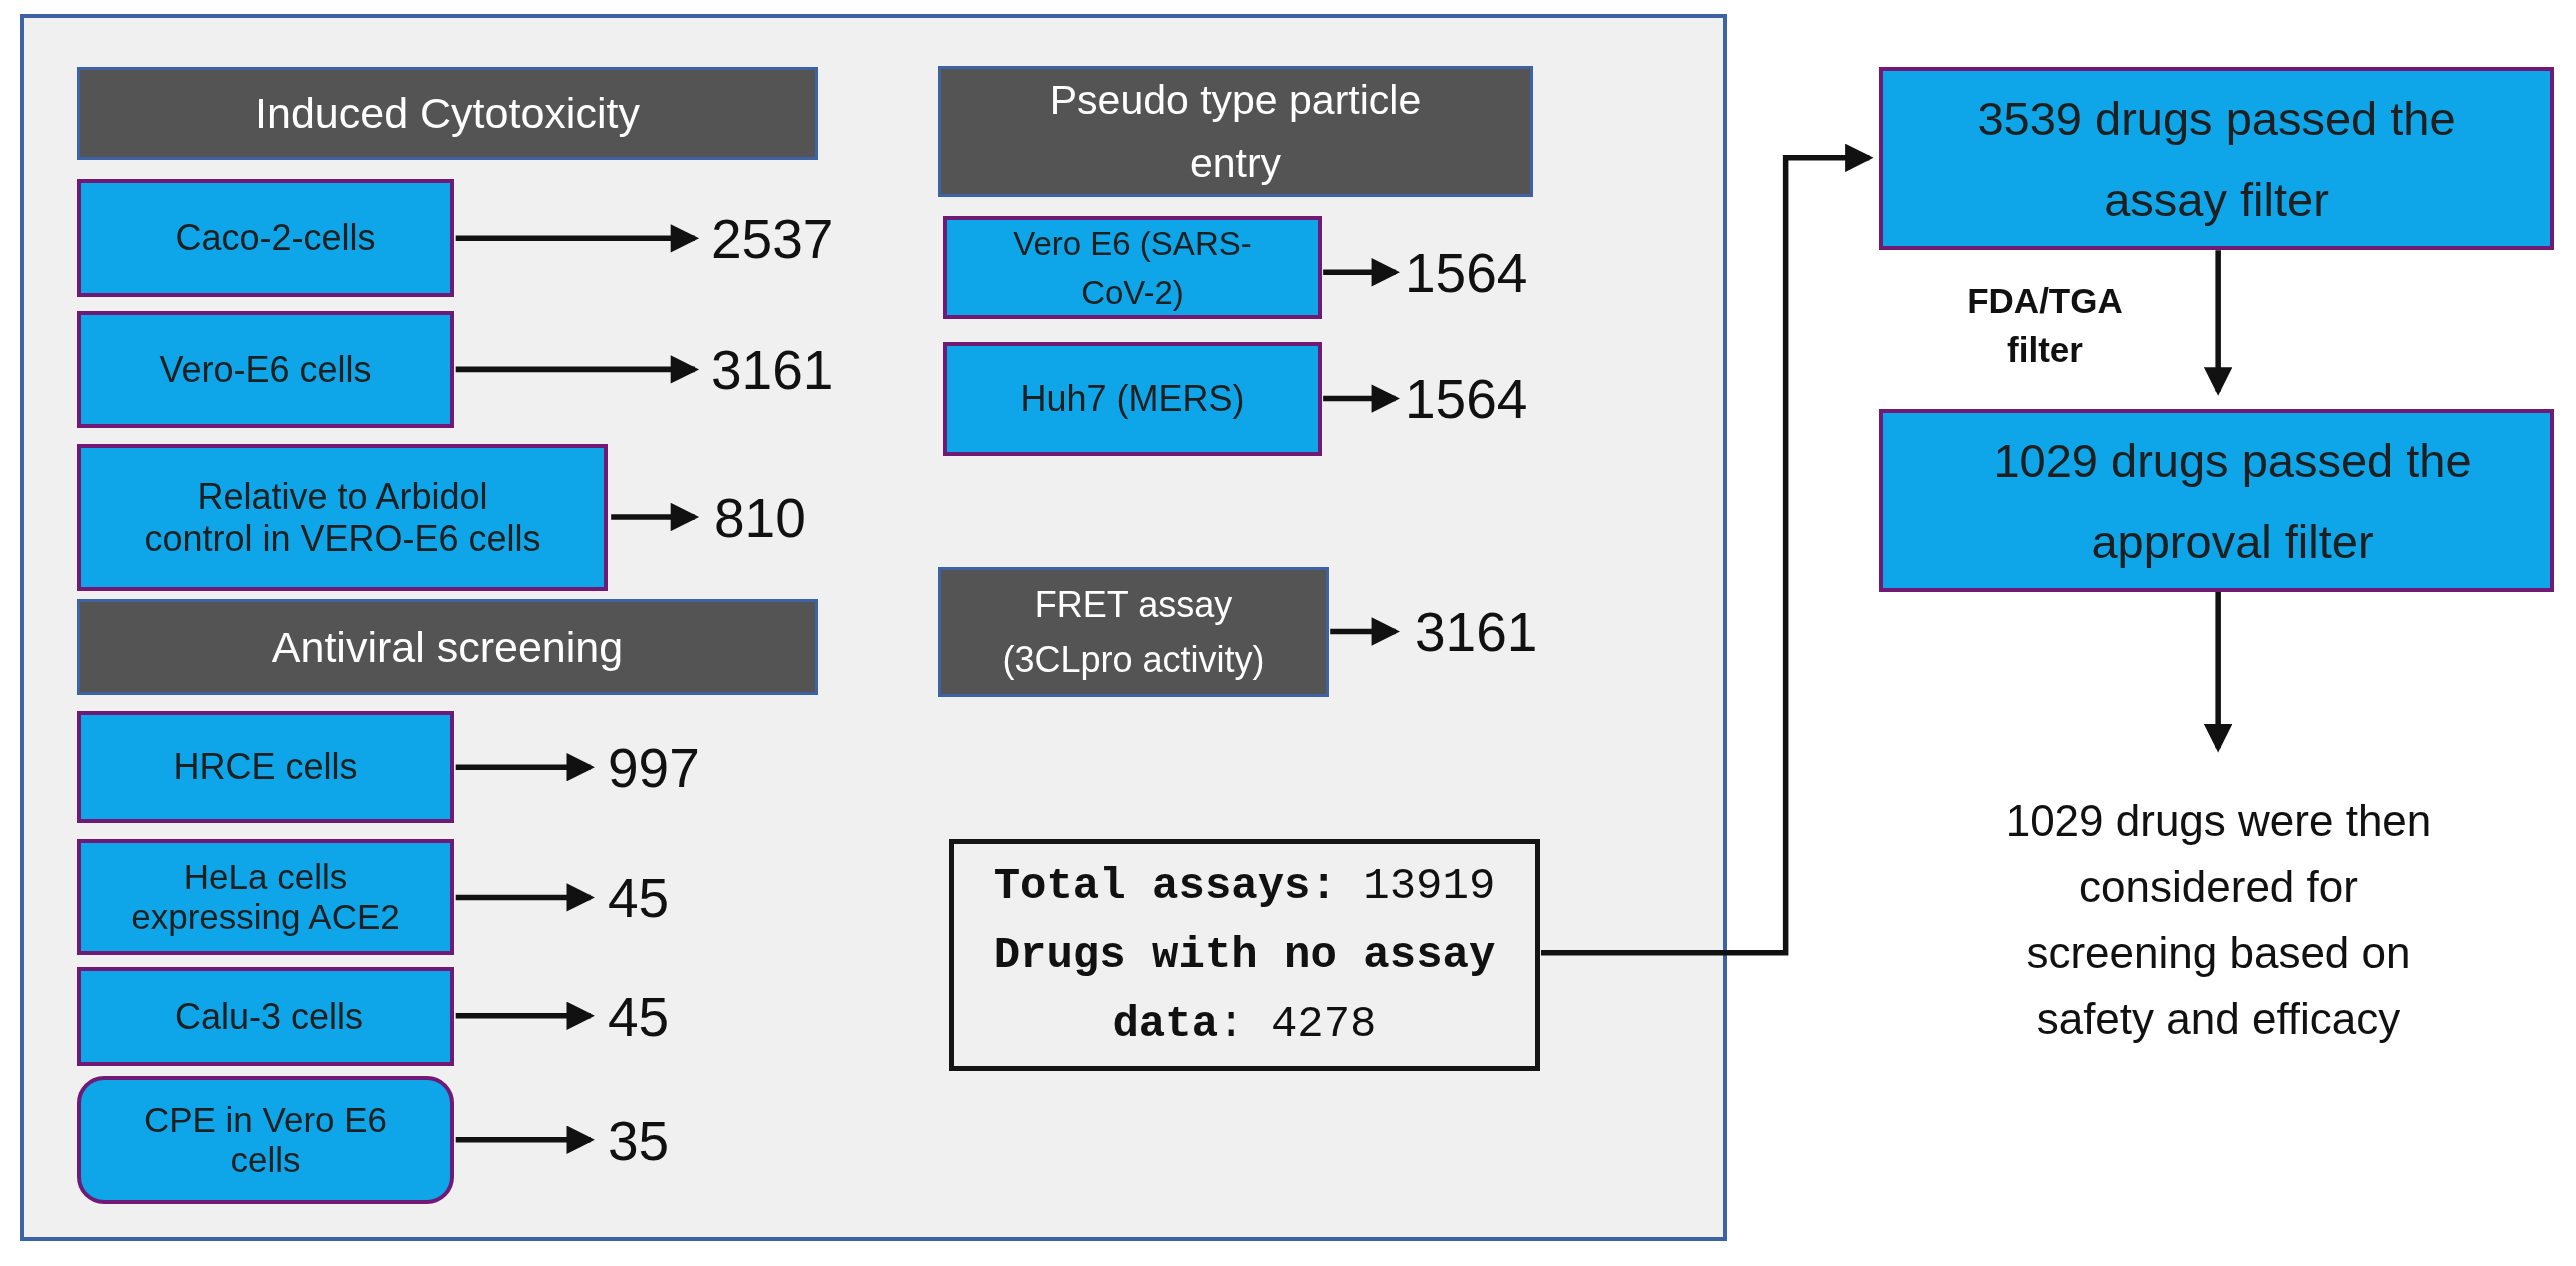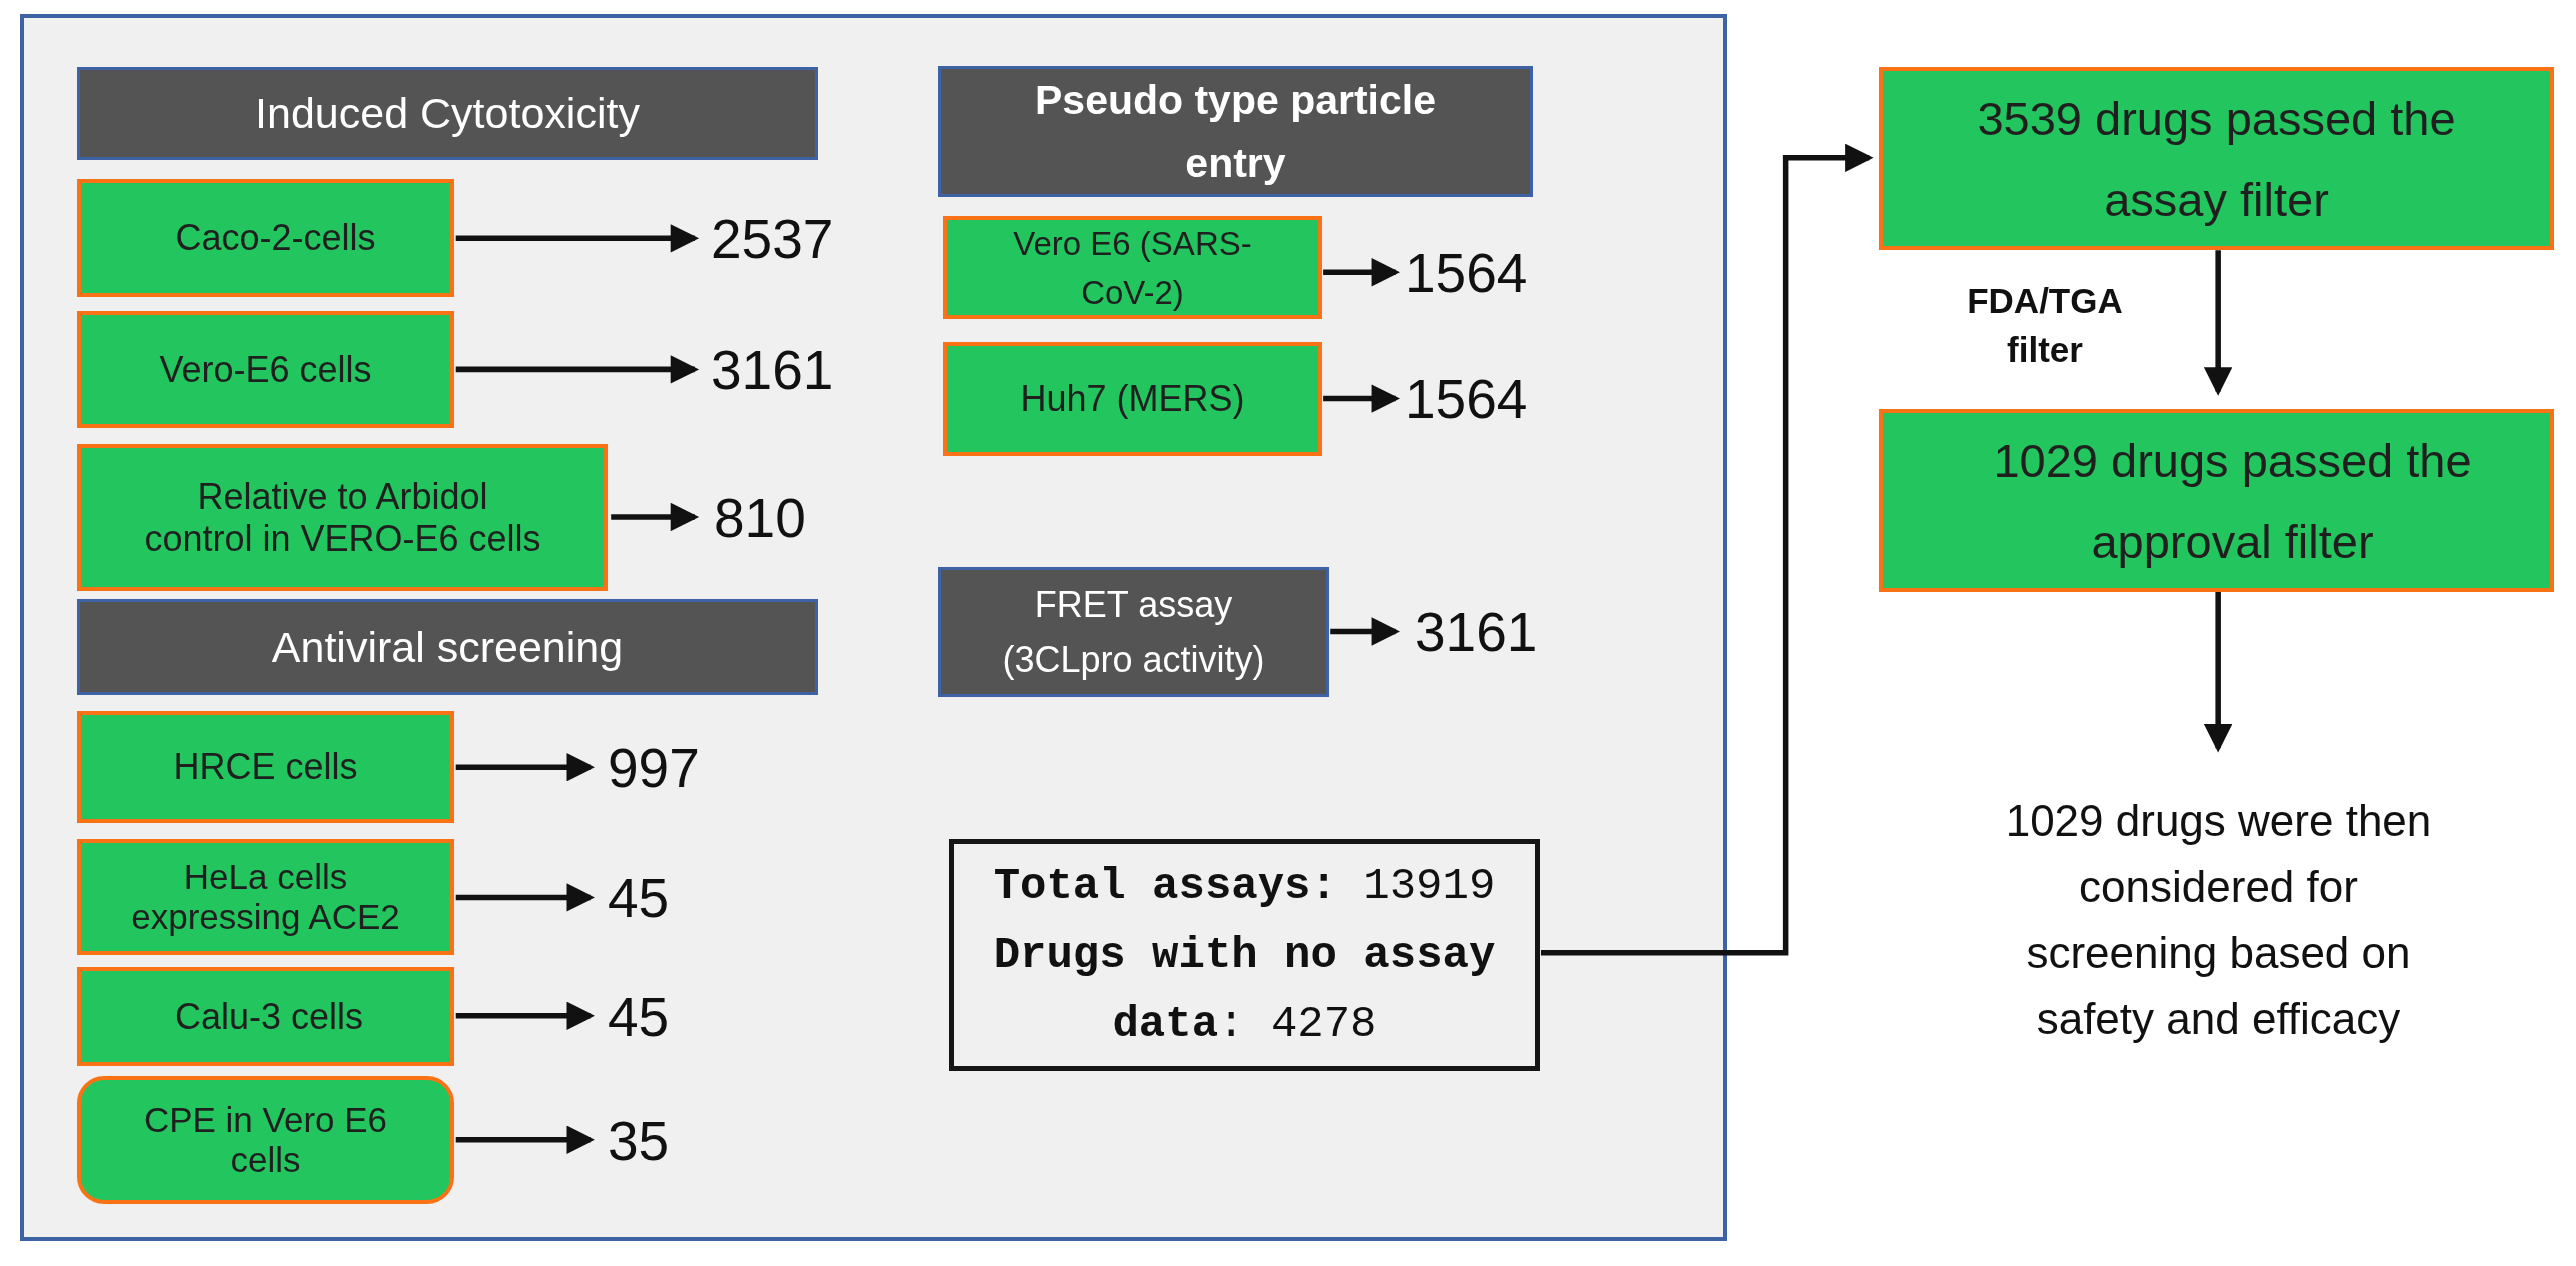--- a/index.html
+++ b/index.html
@@ -1,21 +1,21 @@
 <!DOCTYPE html>
 <html style="font-size:12.6px"><head>
 <meta charset="utf-8">
 <style>
   html,body{margin:0;padding:0;background:#ffffff;}
   body{font-family:"Liberation Sans", sans-serif;}
   .canvas{position:relative;width:2576px;height:1266px;background:#ffffff;overflow:hidden;}
   .abs{position:absolute;box-sizing:border-box;}
   .center{display:flex;align-items:center;justify-content:center;text-align:center;white-space:pre-line;}
   .outer{background:#f0f0f1;border:4.7px solid #3e63a4;}
-  .gbox{background:#22c55e;border:4px solid #f97316;color:#1f1f1f;}
+  .gbox{background:#0ea5e9;border:4px solid #701a75;color:#1f1f1f;}
   .dbox{background:#545454;border:3.2px solid #3e63a4;color:#ffffff;}
   .tbox{background:#f0f0f1;border:5.5px solid #151515;color:#111111;}
   .val{color:#111111;font-size:55px;display:flex;align-items:center;white-space:nowrap;}
   .note{color:#111111;}
   svg.overlay{position:absolute;left:0;top:0;pointer-events:none;}
   .fda{font-weight:bold;color:#111111;font-size:35px;line-height:49px;text-align:center;white-space:pre-line;}
 </style>
 </head>
 <body>
 
@@ -44,21 +44,21 @@
 expressing ACE2</div>
   <div class="abs val" style="left:608px;top:858px;height:79px;">45</div>
 
   <div class="abs gbox center" style="left:77px;top:967px;width:377px;height:99px;font-size:36px;padding-left:7px;">Calu-3 cells</div>
   <div class="abs val" style="left:608px;top:977px;height:79px;">45</div>
 
   <div class="abs gbox center" style="left:77px;top:1076px;width:377px;height:128px;font-size:35px;border-radius:27px;">CPE in Vero E6
 cells</div>
   <div class="abs val" style="left:608px;top:1101px;height:79px;">35</div>
 
-  <div class="abs dbox center" style="left:938px;top:66px;width:595px;height:131px;font-size:41px;line-height:63px;font-weight:bold;">Pseudo type particle
+  <div class="abs dbox center" style="left:938px;top:66px;width:595px;height:131px;font-size:41px;line-height:63px;">Pseudo type particle
 entry</div>
 
   <div class="abs gbox center" style="left:943px;top:216px;width:379px;height:103px;font-size:33px;line-height:49px;">Vero E6 (SARS-
 CoV-2)</div>
   <div class="abs val" style="left:1405px;top:233px;height:79px;">1564</div>
 
   <div class="abs gbox center" style="left:943px;top:342px;width:379px;height:114px;font-size:36px;">Huh7 (MERS)</div>
   <div class="abs val" style="left:1405px;top:359px;height:79px;">1564</div>
 
   <div class="abs dbox center" style="left:938px;top:567px;width:391px;height:130px;font-size:36px;line-height:55px;">FRET assay

